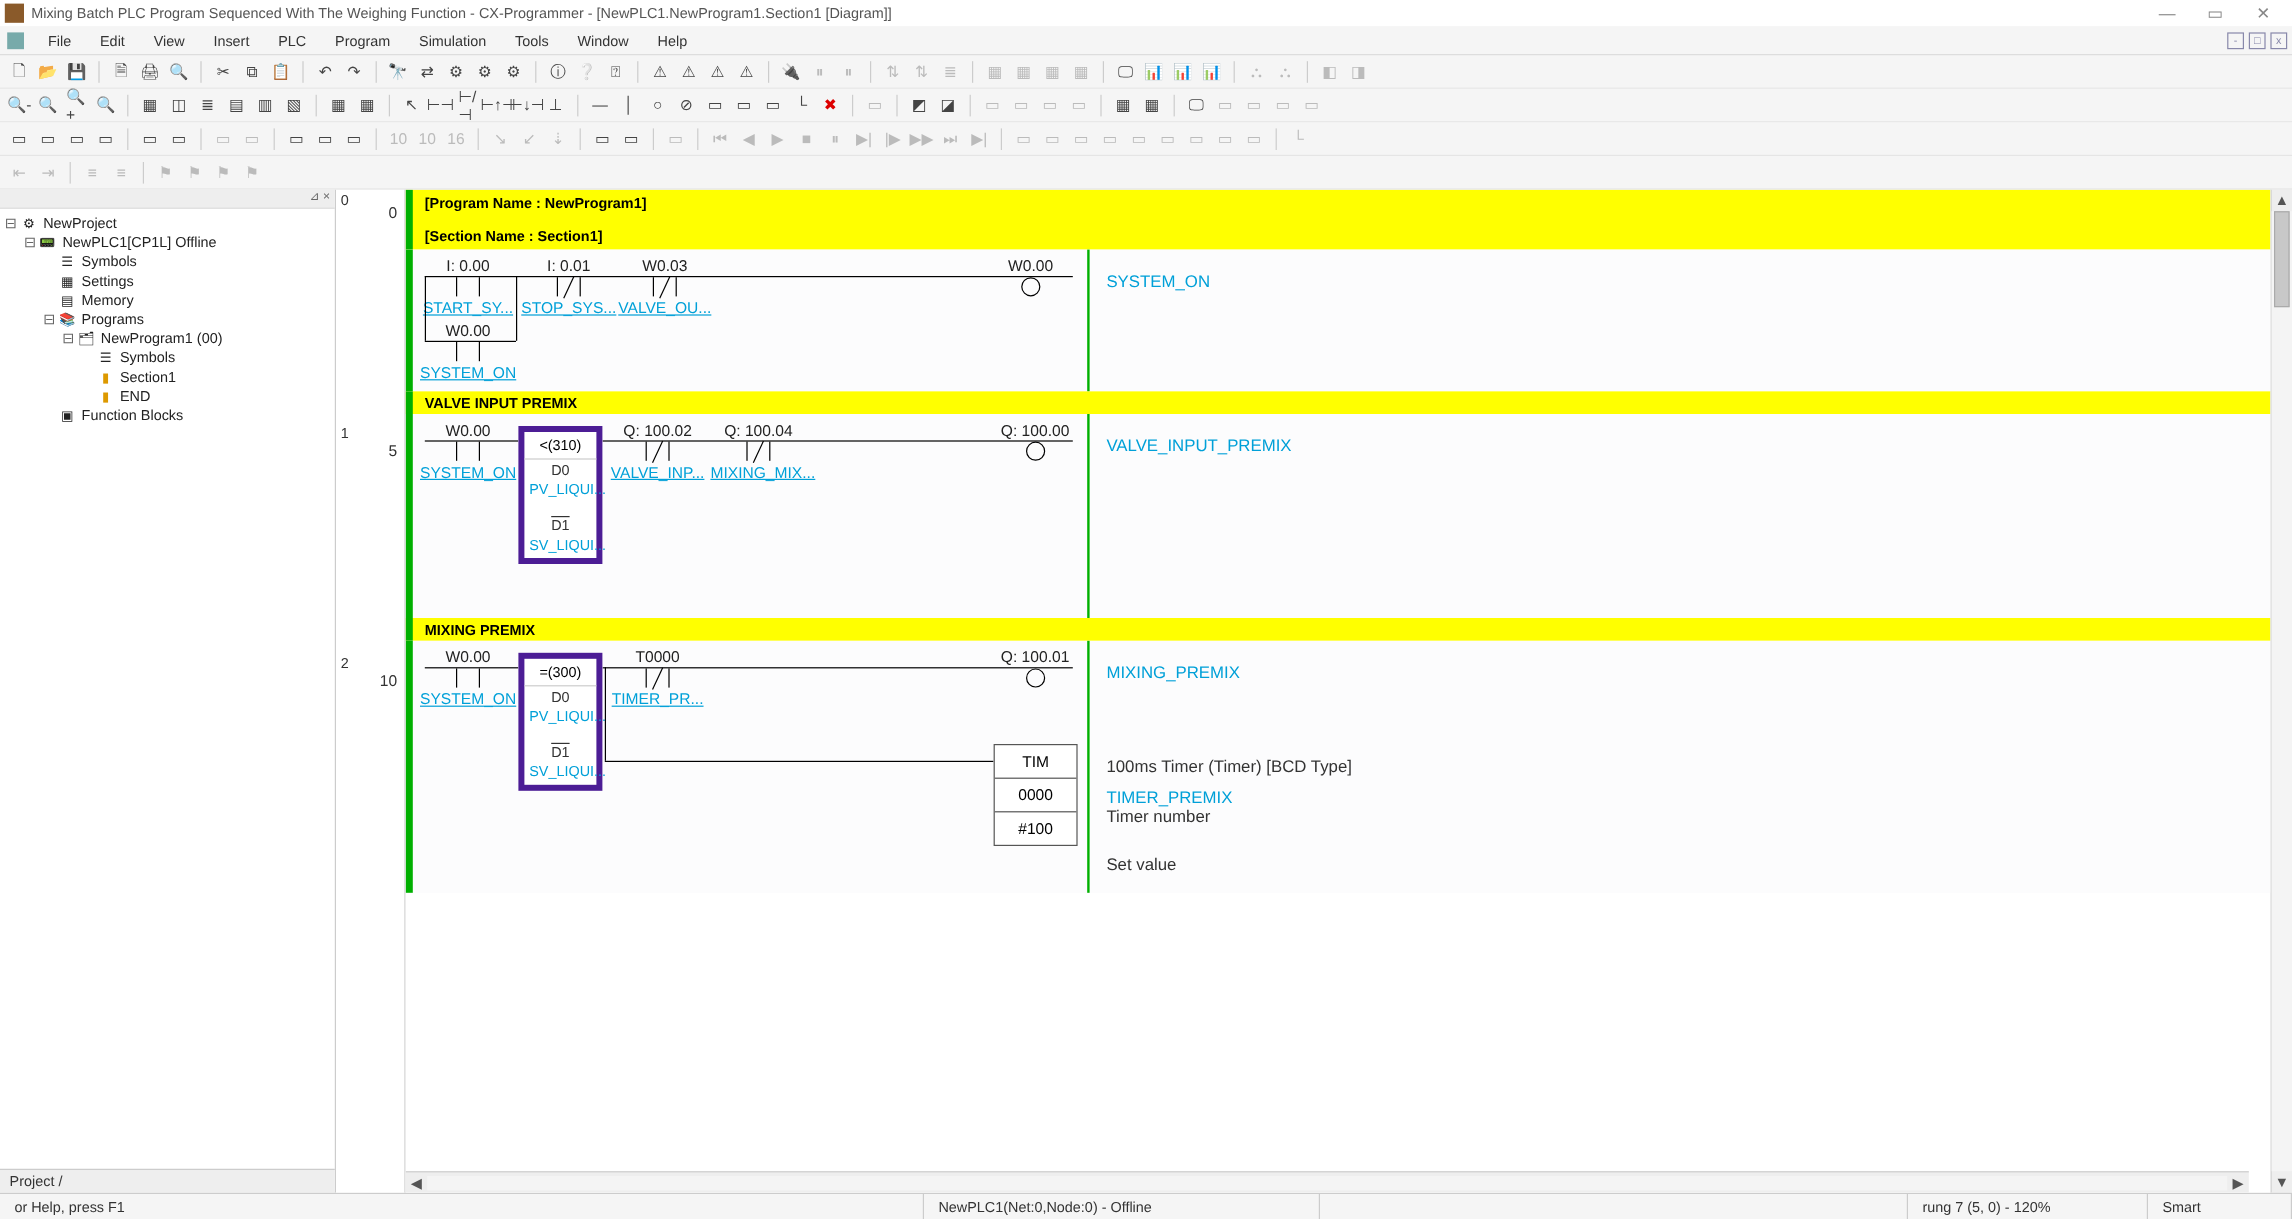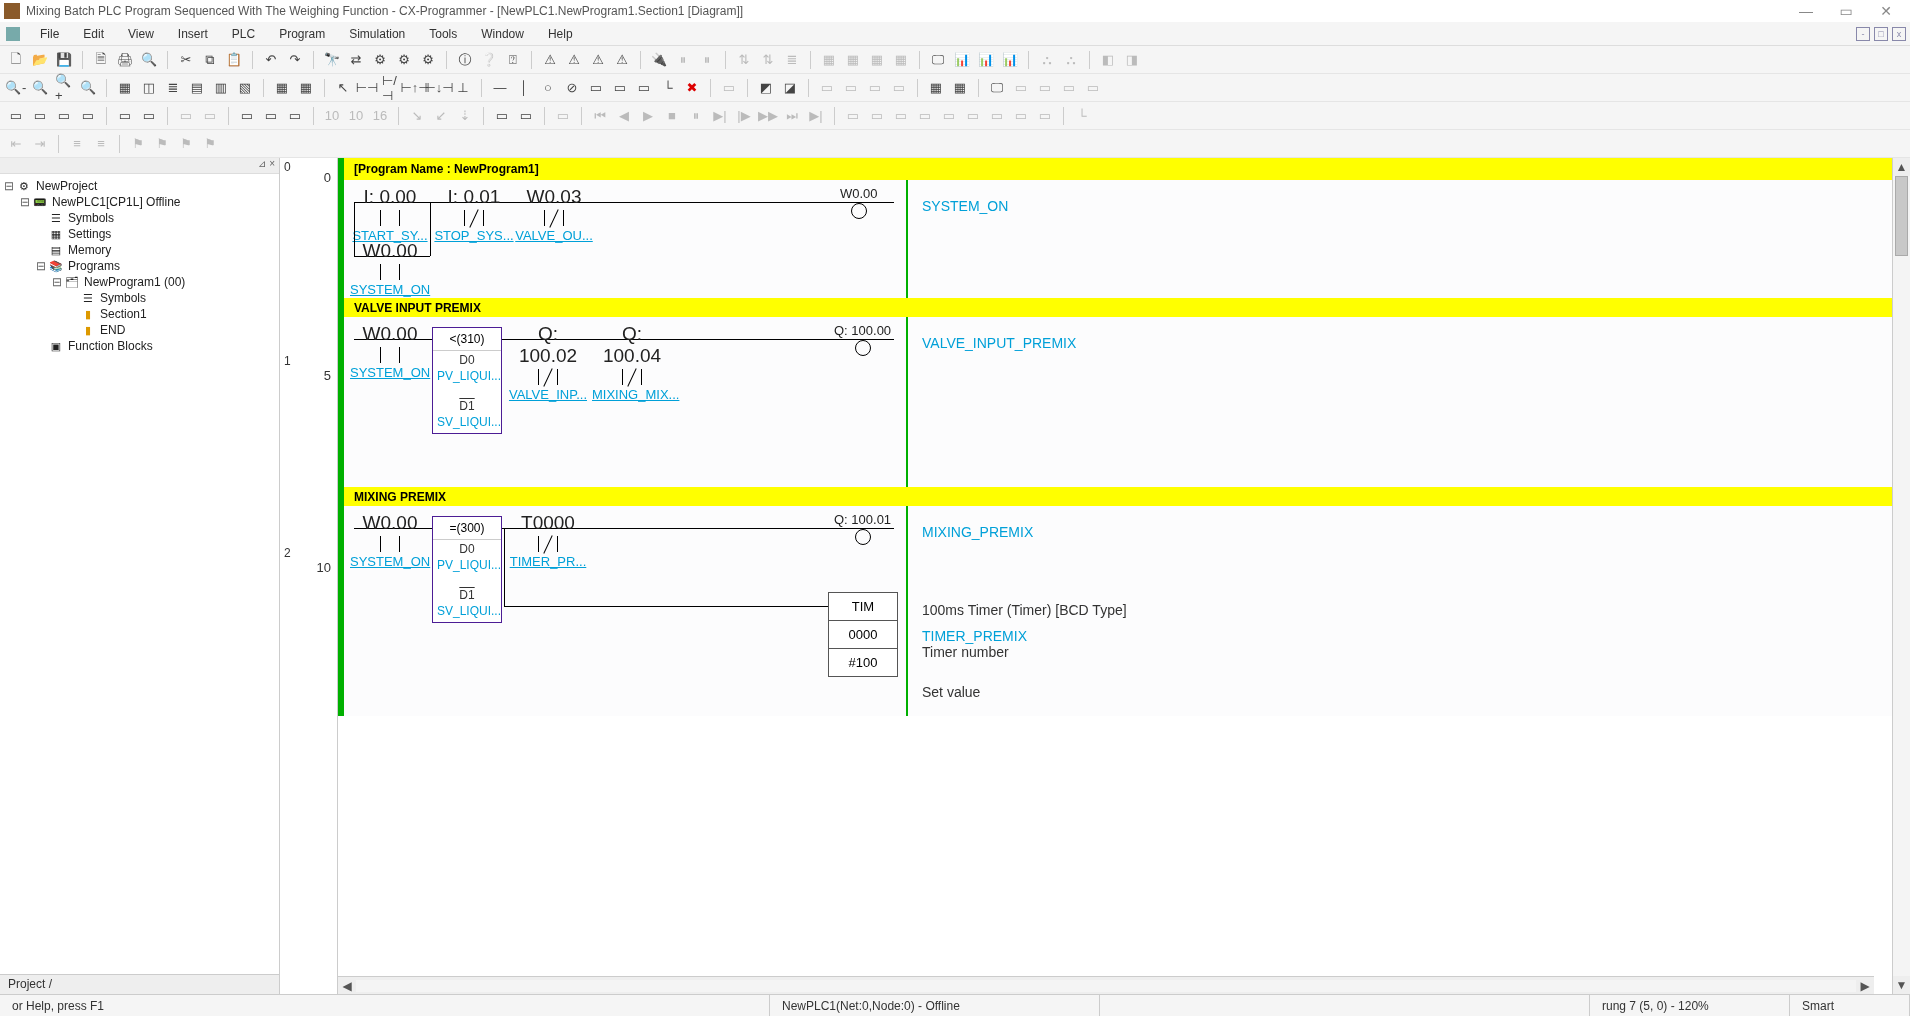--- a/index.html
+++ b/index.html
@@ -34,35 +34,35 @@
 .gutter .gnum-right { position: absolute; right: 6px; font-size: 13px; }
 .ladder-wrap { flex: 1; background: #fff; position: relative; overflow: hidden; }
 .ladder { position: absolute; inset: 0; overflow: auto; }
 .hdr-block { background: #ffff00; padding: 4px 10px; border-left: 6px solid #00b000; font-size: 14px; color: #000; font-weight: 600; display:flex; align-items:center; gap:20px; }
 .hdr-block .watermark { font-weight: 800; font-size: 20px; color: #000; }
 .section-title { background: #ffff00; padding: 2px 10px; border-left: 6px solid #00b000; font-weight: 700; font-size: 13px; color: #000; }
 .rung { position: relative; border-left: 6px solid #00b000; background: #fcfcfd; padding: 8px 10px 6px 10px; }
 .rung .wire { position: absolute; top: 18px; height: 1px; background: #000; }
 .rung .vwire { position: absolute; width: 1px; background: #000; }
 .contact { position: absolute; top: 6px; width: 80px; text-align: center; }
-.contact .addr { color: #222; font-size: 19px; }
+.contact .addr { color: #222; font-size: 13px; }
 .contact .sym { height: 16px; position: relative; margin: 2px 0; }
 .contact .sym::before, .contact .sym::after { content: ""; position: absolute; top: 0; bottom: 0; width: 1px; background: #000; }
 .contact .sym::before { left: 30px; }
 .contact .sym::after { right: 30px; }
 .contact.nc .sym .slash { position: absolute; left: 30px; right: 30px; top: -2px; bottom: -2px; }
 .contact.nc .sym .slash::before { content: ""; position: absolute; left: 0; right: 0; top: 50%; border-top: 1px solid #000; transform: rotate(-65deg); }
 .contact .label { color: #00a0d8; font-size: 13px; font-weight: 500; text-decoration: underline; }
 .coil { position: absolute; top: 6px; text-align: center; }
 .coil .addr { color: #222; font-size: 13px; }
 .coil .circ { width: 16px; height: 16px; border: 1px solid #000; border-radius: 50%; margin: 2px auto; }
 .out-label { color: #00a0d8; font-size: 14px; font-weight: 500; }
 .out-desc { color: #333; font-size: 13px; }
 .vsep { position: absolute; left: 562px; top: 0; bottom: 0; width: 2px; background: #00b000; }
-.fnblock { position: absolute; border: 1px solid #4c1d95; background: #fff; text-align: center; font-size: 13px; }
+.fnblock { position: absolute; border: 5px solid #4c1d95; background: #fff; text-align: center; font-size: 13px; }
 .fnblock .op { padding: 4px 8px; border-bottom: 1px solid #ccc; }
 .fnblock .param { padding: 2px 4px; color: #333; }
 .fnblock .paramlink { color: #00a0d8; padding: 0 4px 4px 4px; }
 .fnblock .overline { text-decoration: overline; }
 .timblock { position: absolute; border: 1px solid #555; background: #fff; width: 70px; text-align: center; }
 .timblock div { padding: 6px 4px; border-bottom: 1px solid #555; font-size: 13px; }
 .timblock div:last-child { border-bottom: none; }
 .right-info { position: absolute; left: 578px; font-size: 14px; }
 .statusbar { height: 22px; background: #f5f5f5; border-top: 1px solid #ccc; display: flex; align-items: center; font-size: 12px; color: #333; }
 .statusbar .cell { padding: 0 12px; border-right: 1px solid #ccc; height: 100%; display: flex; align-items: center; }
@@ -352,20 +352,23 @@
     <span class="gnum-left" style="top:388px">2</span>
     <span class="gnum-right" style="top:402px">10</span>
   </div>
 
   <div class="ladder-wrap">
     <div class="ladder">
 
       <div class="hdr-block">
         <span>[Program Name : NewProgram1]</span>
       </div>
+      <div class="hdr-block" style="padding-top:10px">
+        <span>[Section Name : Section1]</span>
+      </div>
 
       <div class="rung" style="height:118px">
         <div class="vsep"></div>
         <div class="wire" style="left:10px; width:540px; top:22px"></div>
         <div class="contact" style="left:6px">
           <div class="addr">I: 0.00</div>
           <div class="sym"></div>
           <div class="label">START_SY...</div>
         </div>
         <div class="contact nc" style="left:90px">

